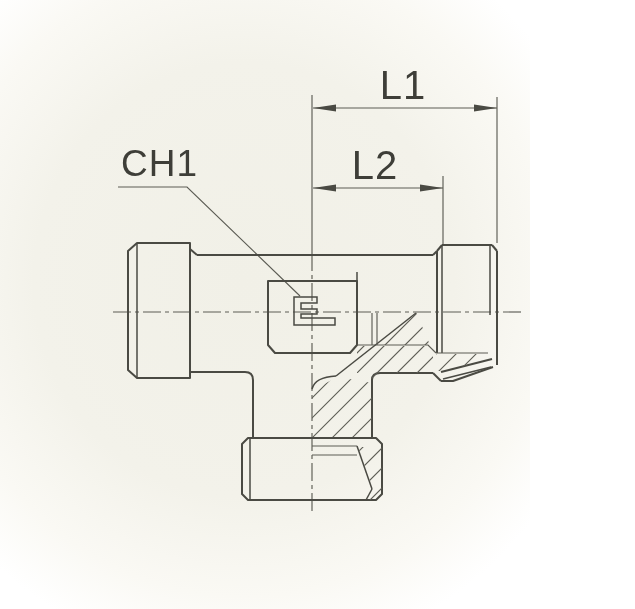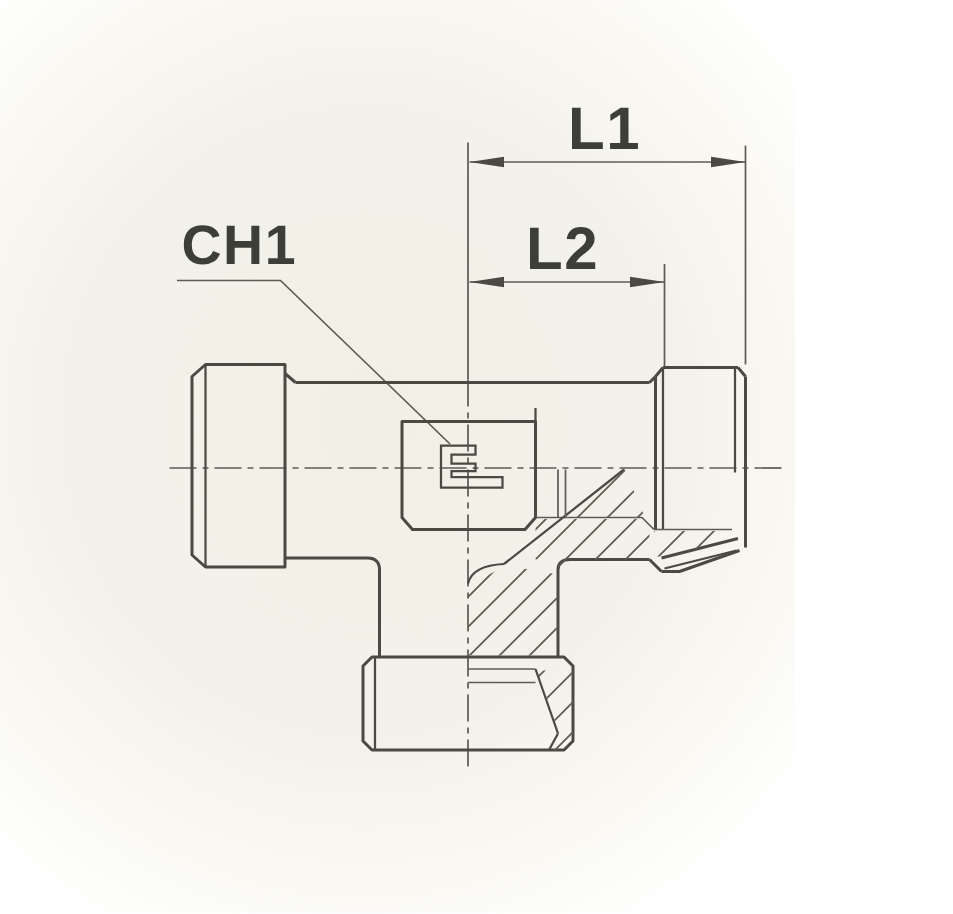--- a/index.html
+++ b/index.html
@@ -1,20 +1,19 @@
 <!DOCTYPE html>
 <html style="--line: #4a4a43; --thin: #5c5c54; --label: #3e3e38; --paper: #f1f0e7; --page: #ffffff;"><head>
 <meta charset="utf-8">
 <style>
   html,body{margin:0;padding:0;background:#fff;}
   .page{
     position:relative;width:530px;height:609px;overflow:hidden;
     background:var(--page,#ffffff);
     font-family:"Liberation Sans", sans-serif;
-    font-weight:bold;
   }
   .paper-tint{
     position:absolute;inset:0;
     background:radial-gradient(ellipse 72% 65% at 46% 46%,
       var(--paper,#f1f0e7) 0%, #f3f2ea 55%, #faf9f4 80%, #ffffff 97%);
   }
   svg{position:absolute;inset:0;}
   .main{stroke:var(--line,#4a4a43);stroke-width:2;fill:none;stroke-linejoin:round;stroke-linecap:butt;}
   .med{stroke:var(--line,#4a4a43);stroke-width:1.5;fill:none;}
   .thin{stroke:var(--thin,#5c5c54);stroke-width:1.15;fill:none;}

